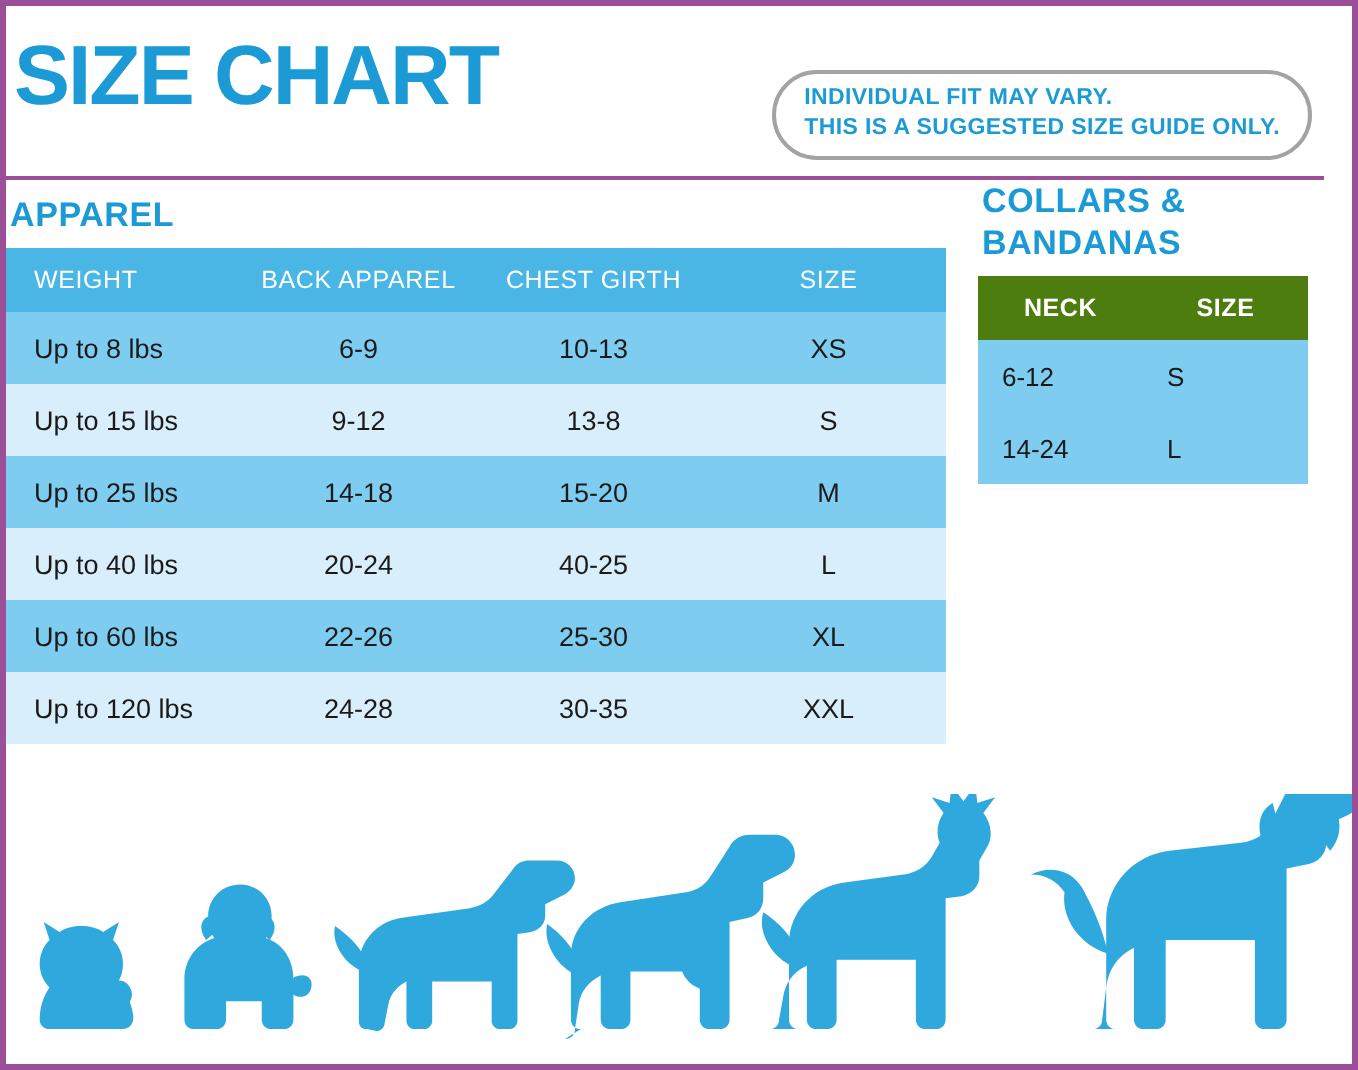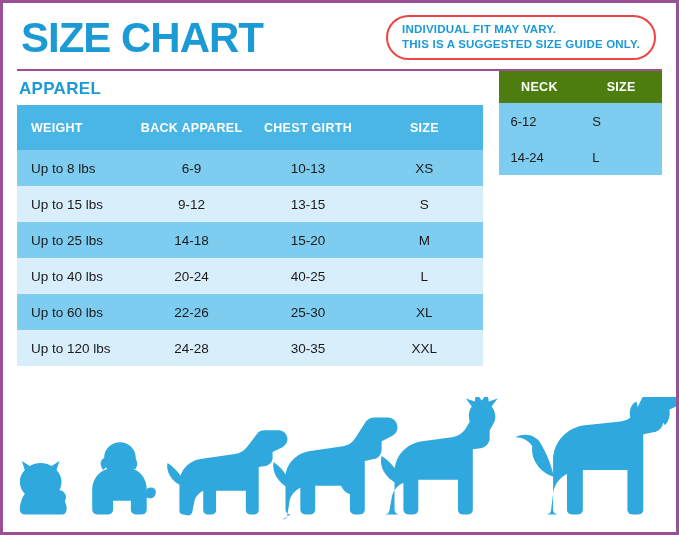--- a/index.html
+++ b/index.html
@@ -15,43 +15,43 @@
   .page {
     position: relative;
     width: 679px; height: 535px;
     background: #ffffff;
     border: 3px solid #9b4f96;
     padding: 0;
   }
   .inner {
     position: relative;
     width: 100%; height: 100%;
-    padding: 10px 14px 0 14px;
+    padding: 10px 14px 0 0;
   }
   
   .header {
     display: flex;
     align-items: flex-start;
     justify-content: space-between;
     padding: 2px 4px 0 4px;
   }
   .title {
     font-size: 42px;
     font-weight: bold;
     color: #1b9ad6;
     letter-spacing: -1px;
     line-height: 46px;
     margin: 0;
     font-family: "Liberation Sans", sans-serif;
   }
   .note {
-    border: 2px solid #ef4444;
+    border: 2px solid #a3a3a3;
     border-radius: 30px;
     padding: 5px 14px 6px 14px;
-    margin-top: 0;
+    margin-top: 20px;
     margin-right: 2px;
   }
   .note div {
     color: #1b9ad6;
     font-size: 11.5px;
     font-weight: bold;
     line-height: 15px;
     letter-spacing: 0.2px;
     white-space: nowrap;
   }
@@ -93,22 +93,22 @@
   th, td {
     padding: 0;
     text-align: center;
     font-size: 13.5px;
     color: #1a1a1a;
   }
   
   .apparel-table th {
     background: #4ab6e5;
     color: #ffffff;
-    font-weight: bold;
-    height: 45px;
+    font-weight: normal;
+    height: 32px;
     font-size: 12.5px;
     letter-spacing: 0.3px;
   }
   .apparel-table td {
     height: 36px;
     font-weight: normal;
     font-size: 13.5px;
   }
   .apparel-table tr.odd td { background: #7ecdf0; }
   .apparel-table tr.even td { background: #d9eefb; }
@@ -175,21 +175,21 @@
           <tbody>
             <tr class="odd">
               <td class="c0">Up to 8 lbs</td>
               <td class="c1">6-9</td>
               <td class="c2">10-13</td>
               <td class="c3">XS</td>
             </tr>
             <tr class="even">
               <td class="c0">Up to 15 lbs</td>
               <td class="c1">9-12</td>
-              <td class="c2">13-15</td>
+              <td class="c2">13-8</td>
               <td class="c3">S</td>
             </tr>
             <tr class="odd">
               <td class="c0">Up to 25 lbs</td>
               <td class="c1">14-18</td>
               <td class="c2">15-20</td>
               <td class="c3">M</td>
             </tr>
             <tr class="even">
               <td class="c0">Up to 40 lbs</td>
@@ -207,20 +207,24 @@
               <td class="c0">Up to 120 lbs</td>
               <td class="c1">24-28</td>
               <td class="c2">30-35</td>
               <td class="c3">XXL</td>
             </tr>
           </tbody>
         </table>
       </div>
 
       <div class="col-collars">
+        <div class="collars-label">
+          <div>COLLARS &amp;</div>
+          <div>BANDANAS</div>
+        </div>
         <table class="collars-table">
           <thead>
             <tr>
               <th>NECK</th>
               <th>SIZE</th>
             </tr>
           </thead>
           <tbody>
             <tr class="odd">
               <td>6-12</td>

